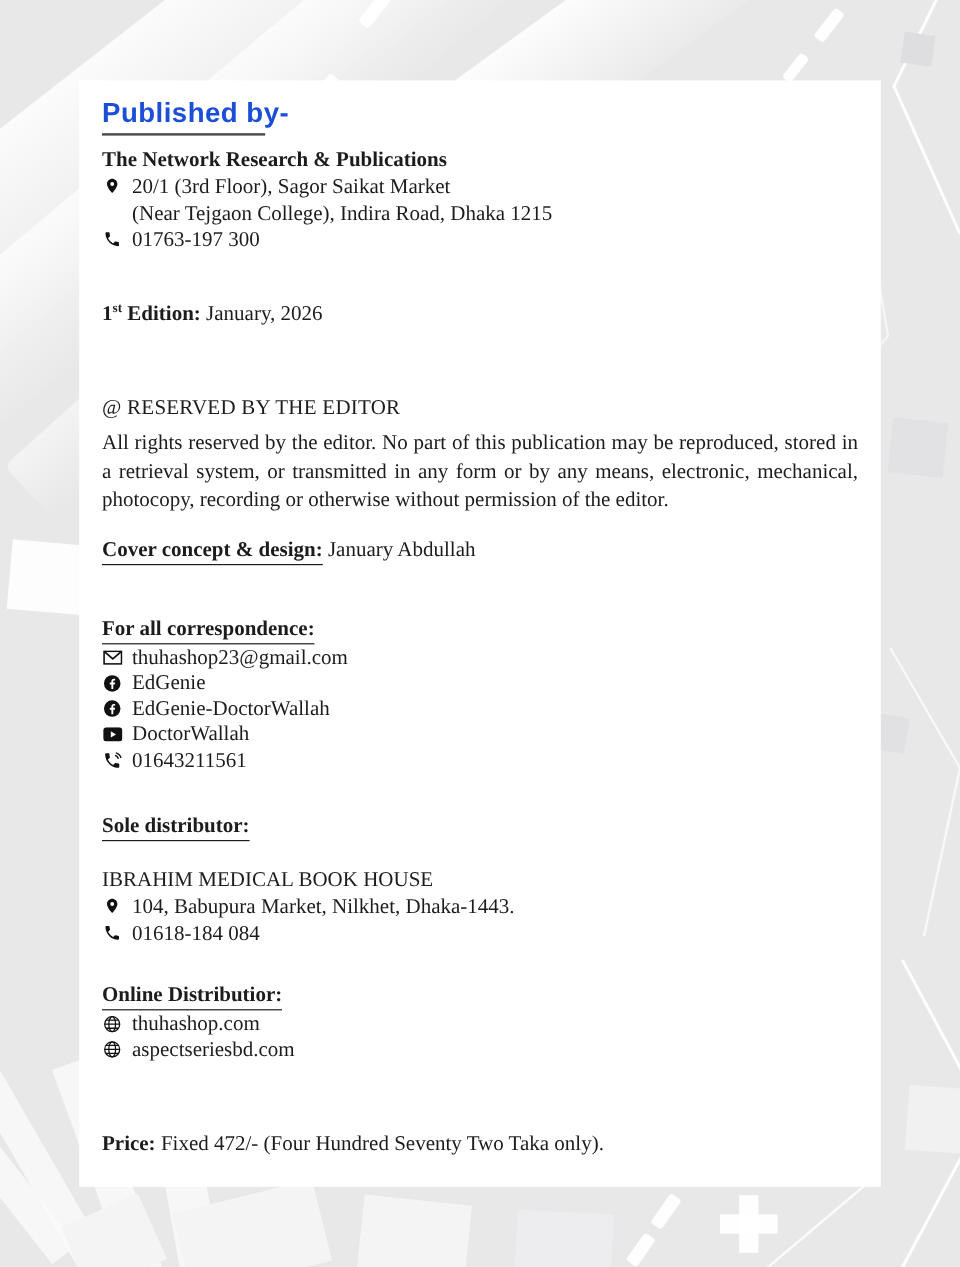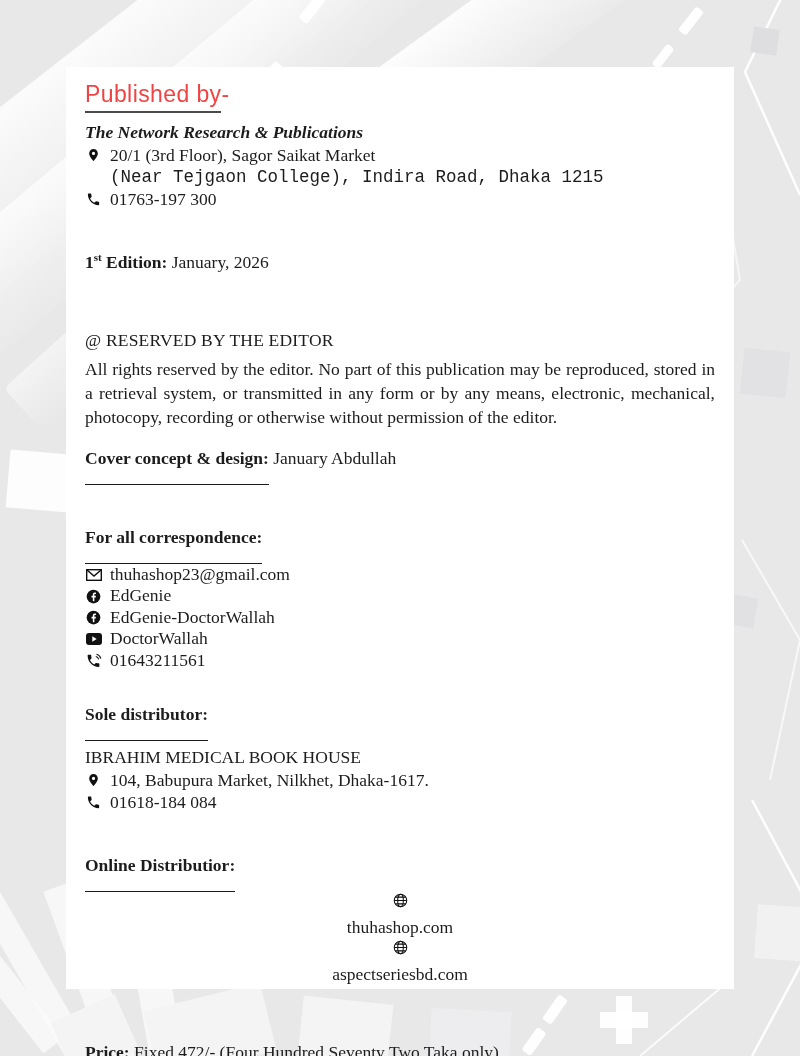--- a/index.html
+++ b/index.html
@@ -57,42 +57,42 @@
   .b4 { left: 430px; top: 1010px; width: 80px; height: 60px; background:#ededef; transform: rotate(3deg); }
   .deco-svg { position: absolute; inset: 0; width: 100%; height: 100%; }
 
   
   .sheet {
     position: absolute; left: 66px; top: 67px; width: 668px; height: 922px;
     background: #ffffff; padding: 14px 19px; font-size: 17.5px;
   }
   .h-title {
     font-family: "Liberation Sans", sans-serif;
-    font-size: 23px; font-weight: 400; letter-spacing: .4px; color: #ef4444;
+    font-size: 23px; font-weight: 700; letter-spacing: .4px; color: #1d4ed8;
     line-height: 26px;
   }
   .h-underline { width: 136px; height: 2px; background: #4a4a4a; margin: 4px 0 8px; }
-  .pub-name { font-weight: bold; line-height: 22px; margin-bottom: 1px; font-style: italic; }
+  .pub-name { font-weight: bold; line-height: 22px; margin-bottom: 1px; }
   .crow { display: flex; align-items: center; gap: 8px; line-height: 22px; }
   .crow .txt { white-space: nowrap; }
   .icon-cell { width: 17px; flex: 0 0 17px; display: flex; justify-content: center; align-items: center; }
-  .indent { margin-left: 25px; line-height: 22px; font-family: Liberation Mono, monospace; }
+  .indent { margin-left: 25px; line-height: 22px; }
   .edition { margin-top: 36px; line-height: 22px; }
   .edition b sup { font-size: 11px; }
   .reserved { margin-top: 56px; line-height: 22px; letter-spacing: .2px; }
   .rights { margin-top: 6px; text-align: justify; line-height: 24px; }
   .cover-line { margin-top: 18px; line-height: 22px; }
-  .sec-head { font-weight: bold; display: inline-block; border-bottom: 1.7px solid #1c1c1c; padding-bottom: 15px; }
+  .sec-head { font-weight: bold; display: inline-block; border-bottom: 1.7px solid #1c1c1c; padding-bottom: 2px; }
   .corr { margin-top: 42px; }
   .corr .crow { line-height: 21.5px; align-items: center; }
   .sole { margin-top: 33px; }
-  .sole .name { line-height: 24px; margin-top: 4px; font-family: Liberation Serif, serif; }
+  .sole .name { line-height: 24px; margin-top: 19px; font-family: Liberation Serif, serif; }
   .sole .crow { line-height: 22px; }
-  .online { margin-top: 42px; }
-  .online .crow { line-height: 21.5px; flex-direction: column; }
+  .online { margin-top: 30px; }
+  .online .crow { line-height: 21.5px; }
   .price-line { margin-top: 56px; line-height: 22px; }
   .b { font-weight: bold; }
 </style>
 </head>
 <body>
 
 <div class="bg">
   <div class="ribbon r1"></div>
   <div class="ribbon r2"></div>
   <div class="ribbon r3"></div>
@@ -226,21 +226,21 @@
 
   <section class="sole">
     <div><span class="sec-head">Sole distributor:</span></div>
     <div class="name">IBRAHIM MEDICAL BOOK HOUSE</div>
     <div class="crow">
       <span class="icon-cell">
         <svg viewBox="0 0 24 24" width="13" height="16">
             <path fill="#111" d="M12 1C7.6 1 4 4.6 4 9c0 6 8 14 8 14s8-8 8-14c0-4.4-3.6-8-8-8zm0 11a3 3 0 1 1 0-6 3 3 0 0 1 0 6z"></path>
           </svg>
       </span>
-      <span class="txt">104, Babupura Market, Nilkhet, Dhaka-1617.</span>
+      <span class="txt">104, Babupura Market, Nilkhet, Dhaka-1443.</span>
     </div>
     <div class="crow">
       <span class="icon-cell">
         <svg viewBox="0 0 24 24" width="15" height="15">
             <path fill="#111" d="M6.62 10.79a15.05 15.05 0 0 0 6.59 6.59l2.2-2.2a1 1 0 0 1 1.02-.25c1.12.37 2.33.57 3.57.57a1 1 0 0 1 1 1V20a1 1 0 0 1-1 1C10.85 21 3 13.15 3 3.5a1 1 0 0 1 1-1H7.5a1 1 0 0 1 1 1c0 1.25.2 2.45.57 3.57a1 1 0 0 1-.25 1.02l-2.2 2.2z"></path>
           </svg>
       </span>
       <span class="txt">01618-184 084</span>
     </div>
   </section>

